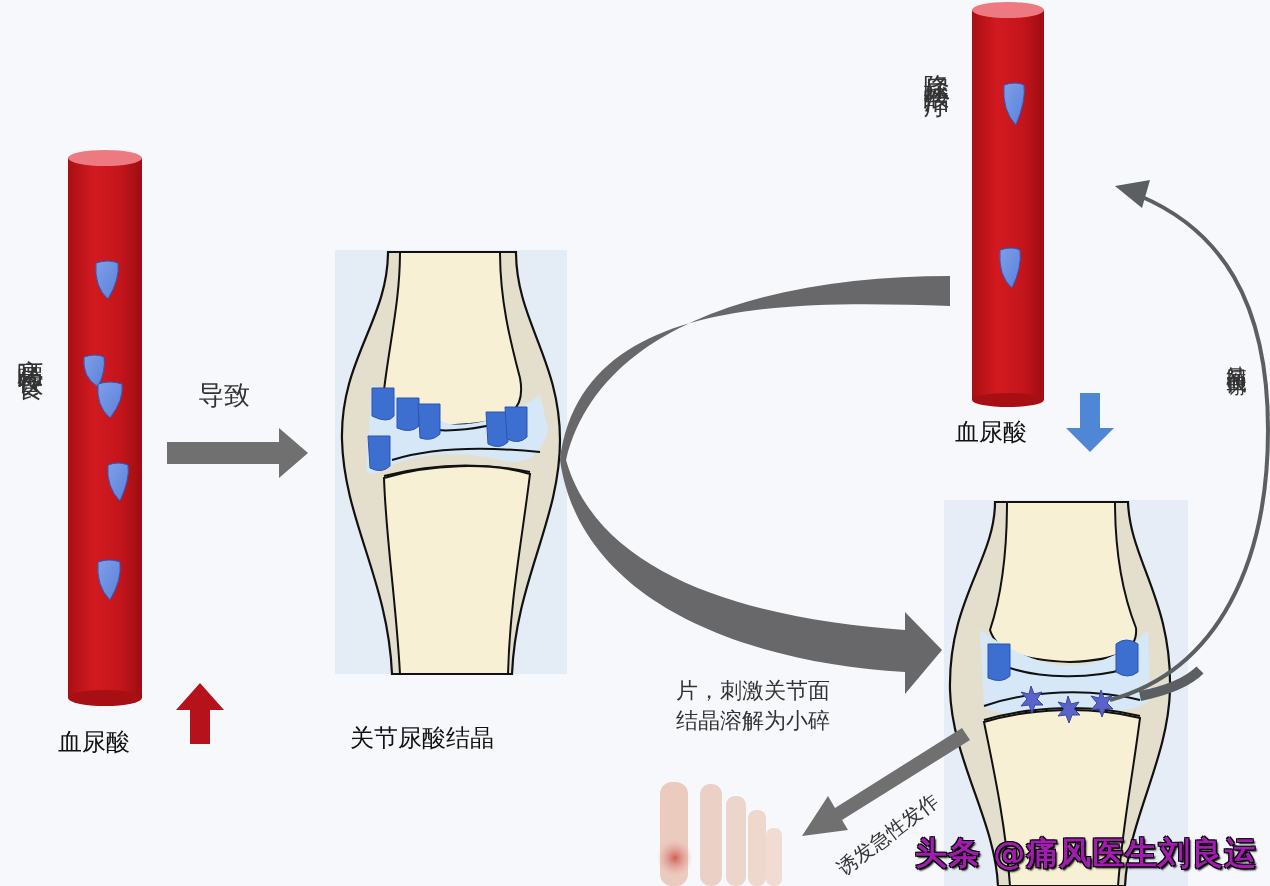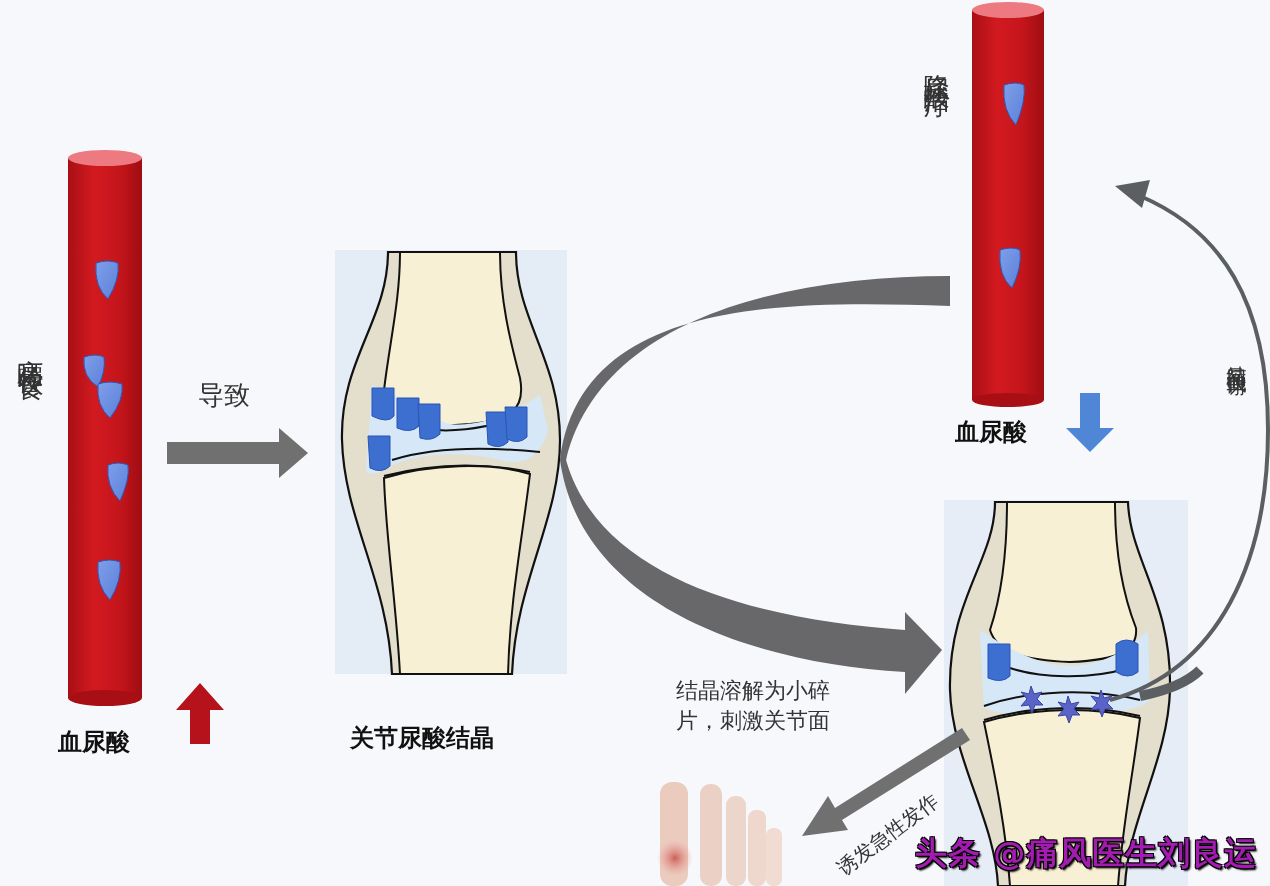--- a/index.html
+++ b/index.html
@@ -6,21 +6,21 @@
   body {
     width: 1270px; height: 886px; overflow: hidden;
     background: #f7f8fb;
     font-family: "DejaVu Sans", "Liberation Sans", sans-serif;
     position: relative;
   }
   #stage { position: absolute; left: 0; top: 0; width: 1270px; height: 886px; }
   .label { position: absolute; color: #1e1e1e; white-space: nowrap; }
   .vert { writing-mode: vertical-rl; text-orientation: upright; letter-spacing: 4px; }
   .serif { font-family: "DejaVu Serif", "Liberation Serif", serif; color: #333; }
-  .bold-lbl { font-size: 24px; font-weight: bold; color: #111; }
+  .bold-lbl { font-size: 24px; font-weight: normal; color: #111; }
   .watermark {
     position: absolute; left: 915px; top: 832px;
     font-size: 32px; color: #a21caf; font-weight: bold;
     text-shadow: 1px 1px 0 #000, -1px -1px 0 #000, 1px -1px 0 #000, -1px 1px 0 #000, 2px 2px 2px #000;
     letter-spacing: 1px;
   }
 </style>
 </head>
 <body>
 
@@ -157,20 +157,20 @@
 
   <div class="label bold-lbl" style="left:350px; top:690px;margin-top:32px;">关节尿酸结晶</div>
 
   <div class="label vert serif" style="left:920px; top:54px; font-size:26px;">降尿酸治疗</div>
 
   <div class="label bold-lbl" style="left:955px; top:416px;">血尿酸</div>
 
   <div class="label vert serif" style="left:1224px; top:350px; font-size:20px; letter-spacing:2px;">结晶回血代谢</div>
 
   <div class="label serif" style="left:676px; top:676px; font-size:22px; line-height:30px;">
+    <div>片，刺激关节面</div>
     <div>结晶溶解为小碎</div>
-    <div>片，刺激关节面</div>
   </div>
 
   <div class="label serif" style="left:832px; top:860px; font-size:20px; transform:rotate(-37deg); transform-origin:left top;">诱发急性发作</div>
 
   <div class="watermark">头条 @痛风医生刘良运</div>
 </div>
 
 </body></html>

